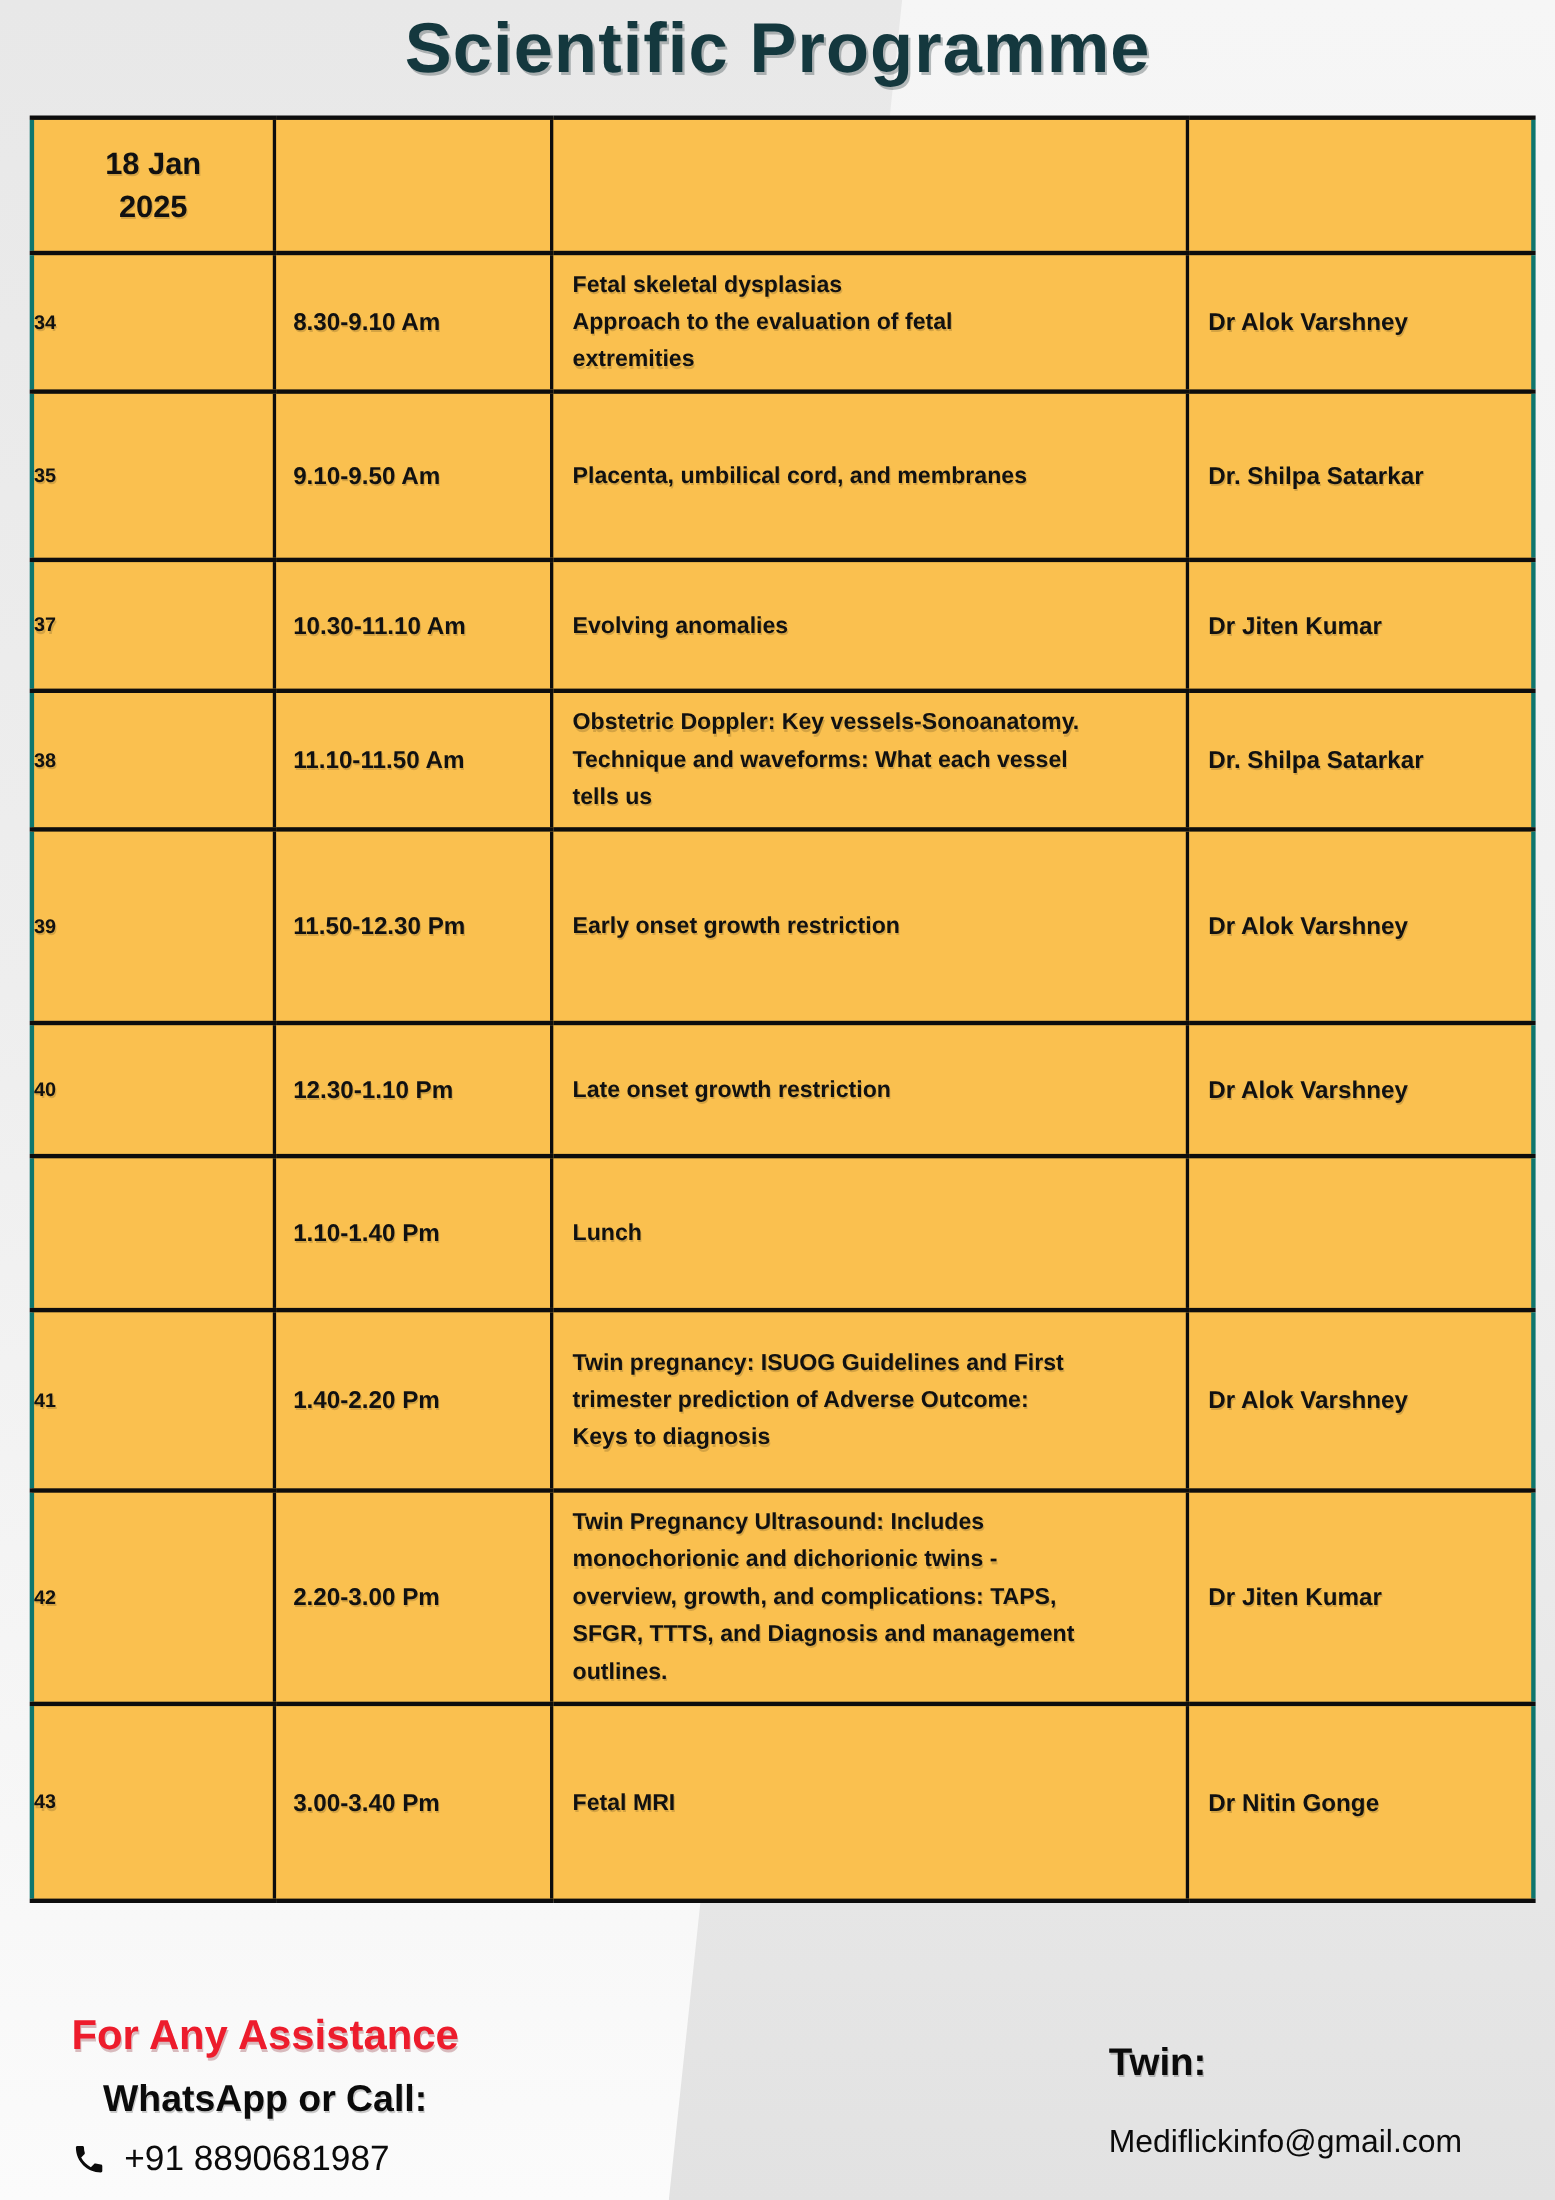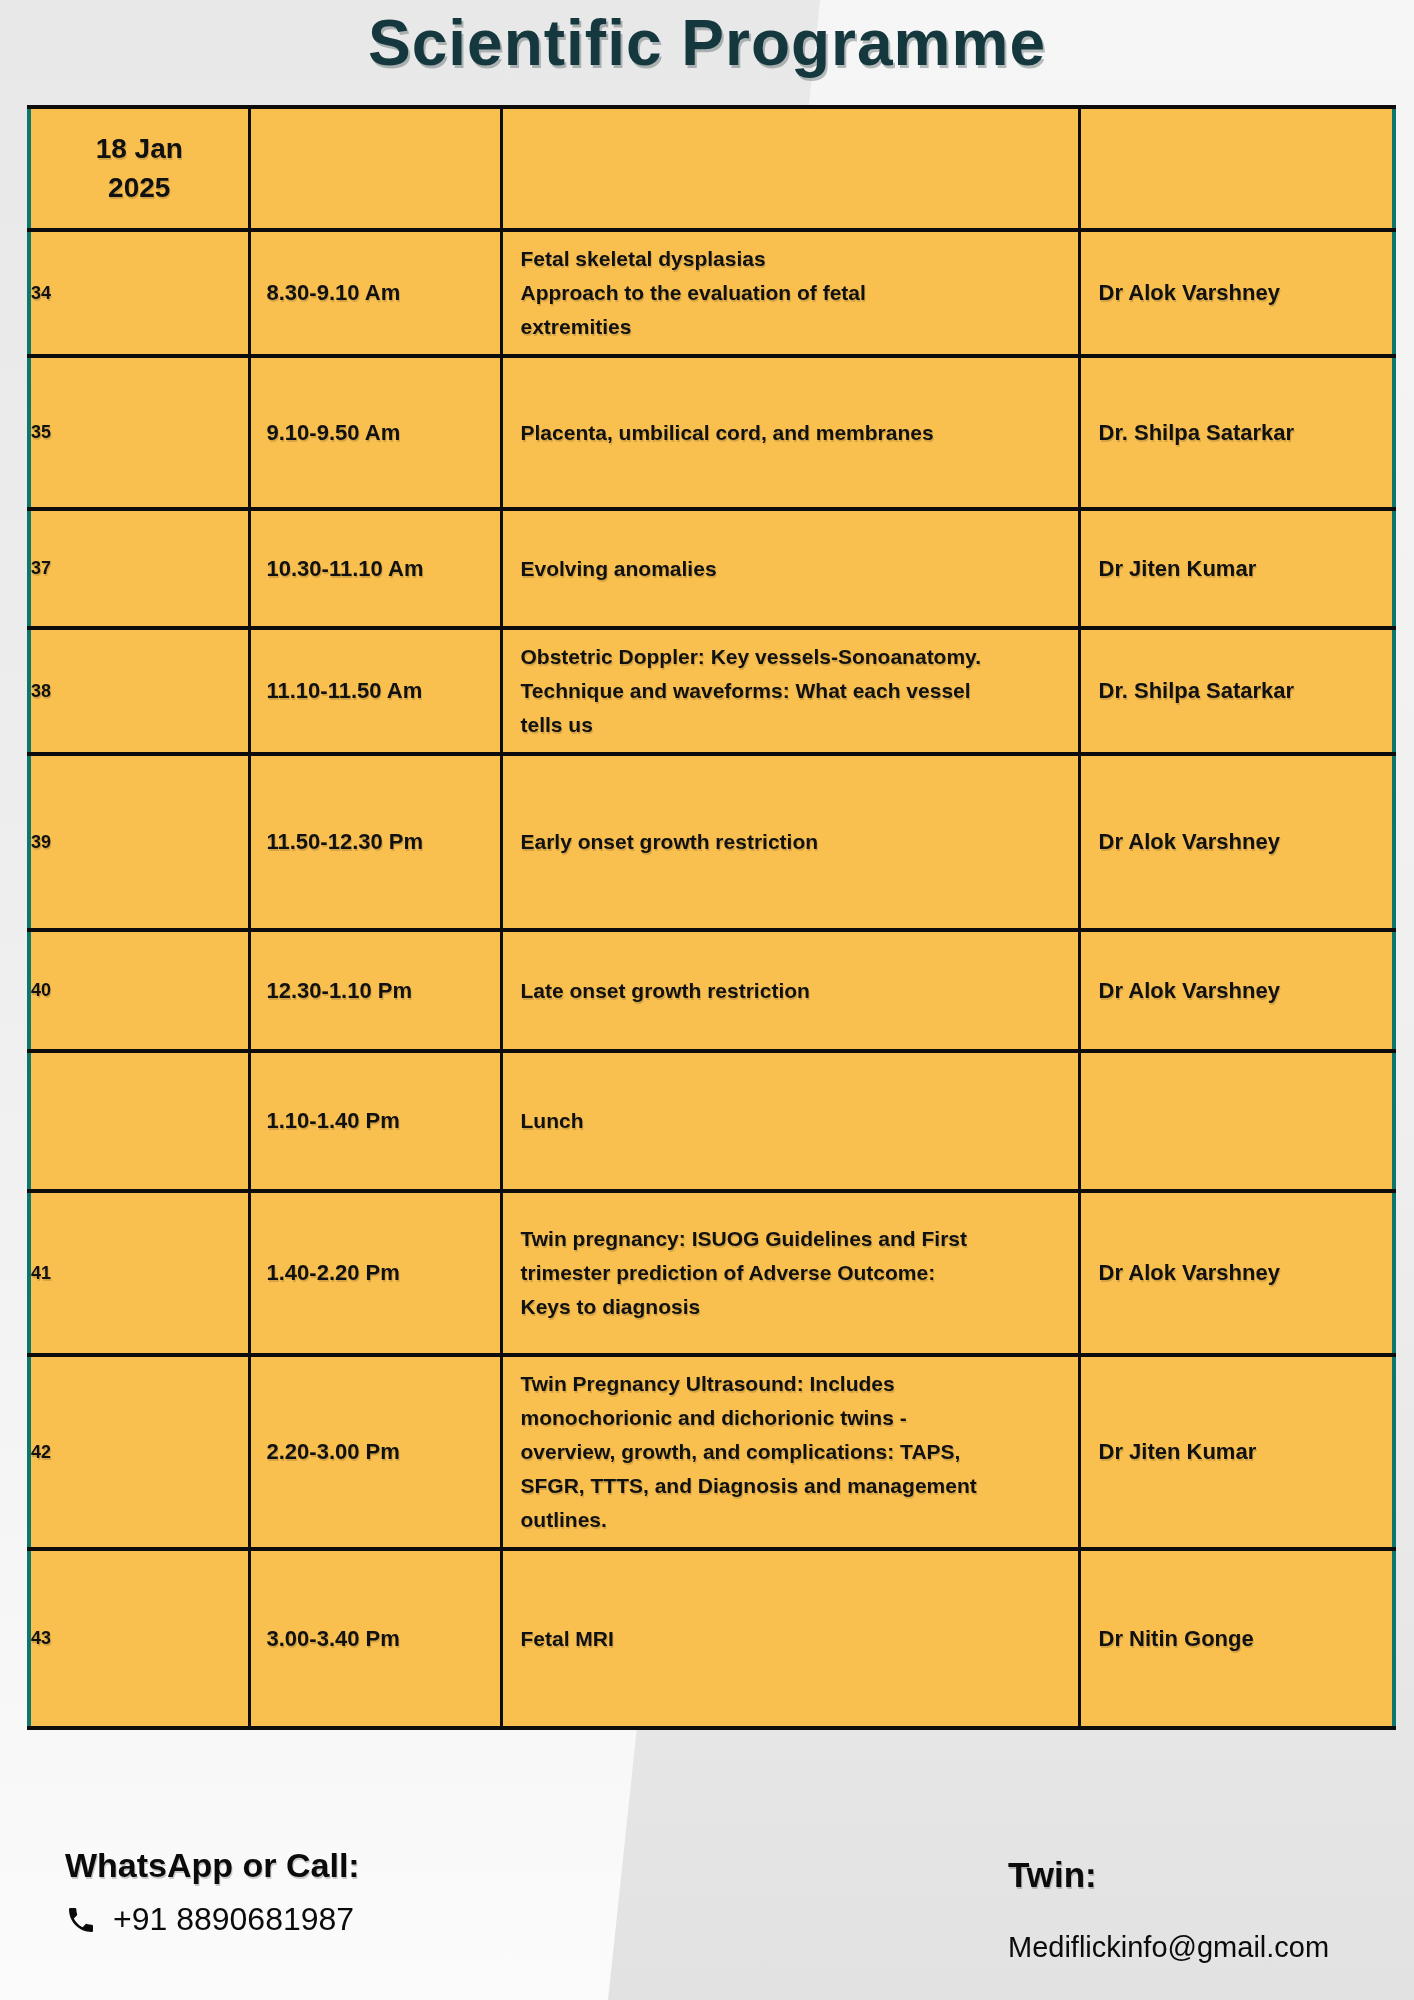--- a/index.html
+++ b/index.html
@@ -231,20 +231,21 @@
         <tr>
           <td class="col-no">43</td>
           <td class="col-time">3.00-3.40 Pm</td>
           <td class="col-topic">Fetal MRI</td>
           <td class="col-speaker">Dr Nitin Gonge</td>
         </tr>
       </tbody>
   </table>
 
   <div class="footer-left">
+    <div class="assist">For Any Assistance</div>
     <div class="whatsapp">WhatsApp or Call:</div>
     <div class="phone-row">
       <span class="phone-icon">
         <svg viewBox="0 0 24 24">
             <path fill="#0b0b0b" d="M6.62 10.79c1.44 2.83 3.76 5.14 6.59 6.59l2.2-2.2c.27-.27.67-.36 1.02-.24 1.12.37 2.33.57 3.57.57.55 0 1 .45 1 1V20c0 .55-.45 1-1 1-9.39 0-17-7.61-17-17 0-.55.45-1 1-1h3.5c.55 0 1 .45 1 1 0 1.25.2 2.45.57 3.57.11.35.03.74-.25 1.02l-2.2 2.2z"></path>
           </svg>
       </span>
       <span class="phone-number">+91 8890681987</span>
     </div>
   </div>

